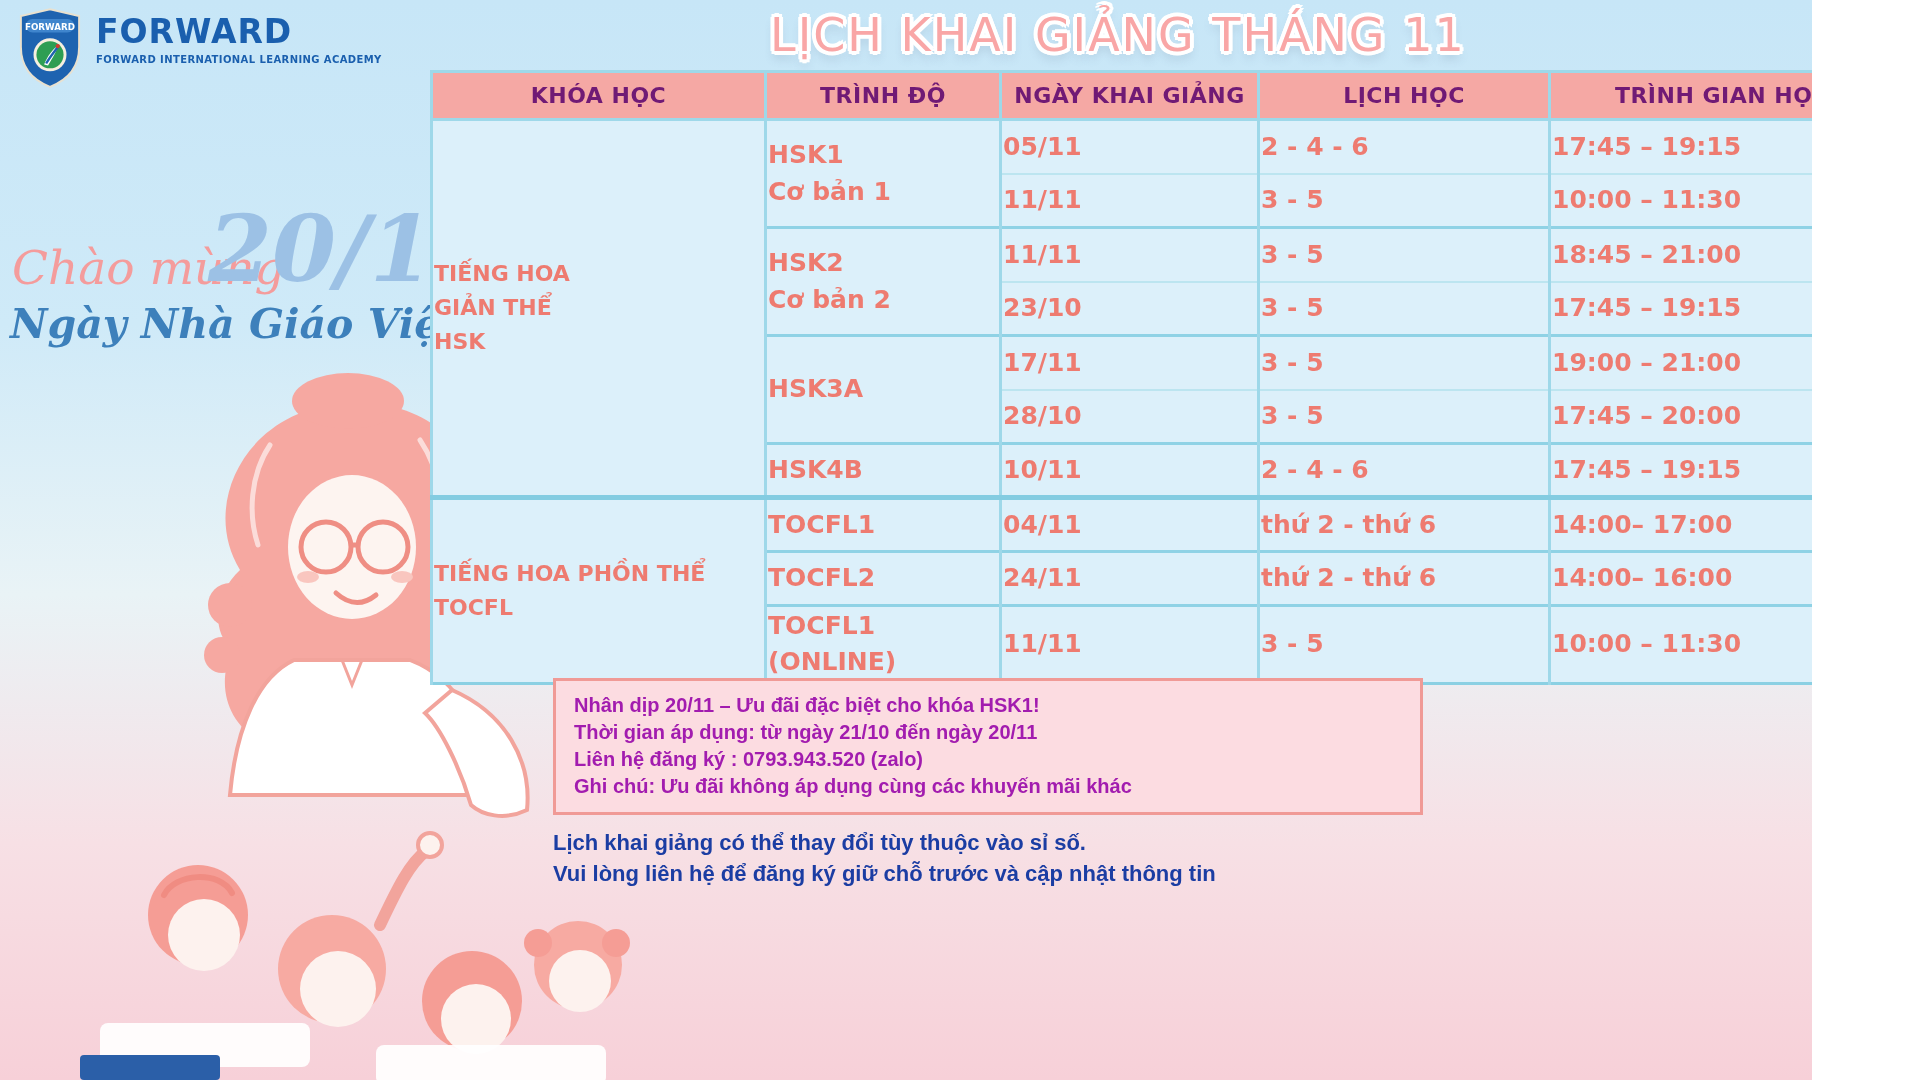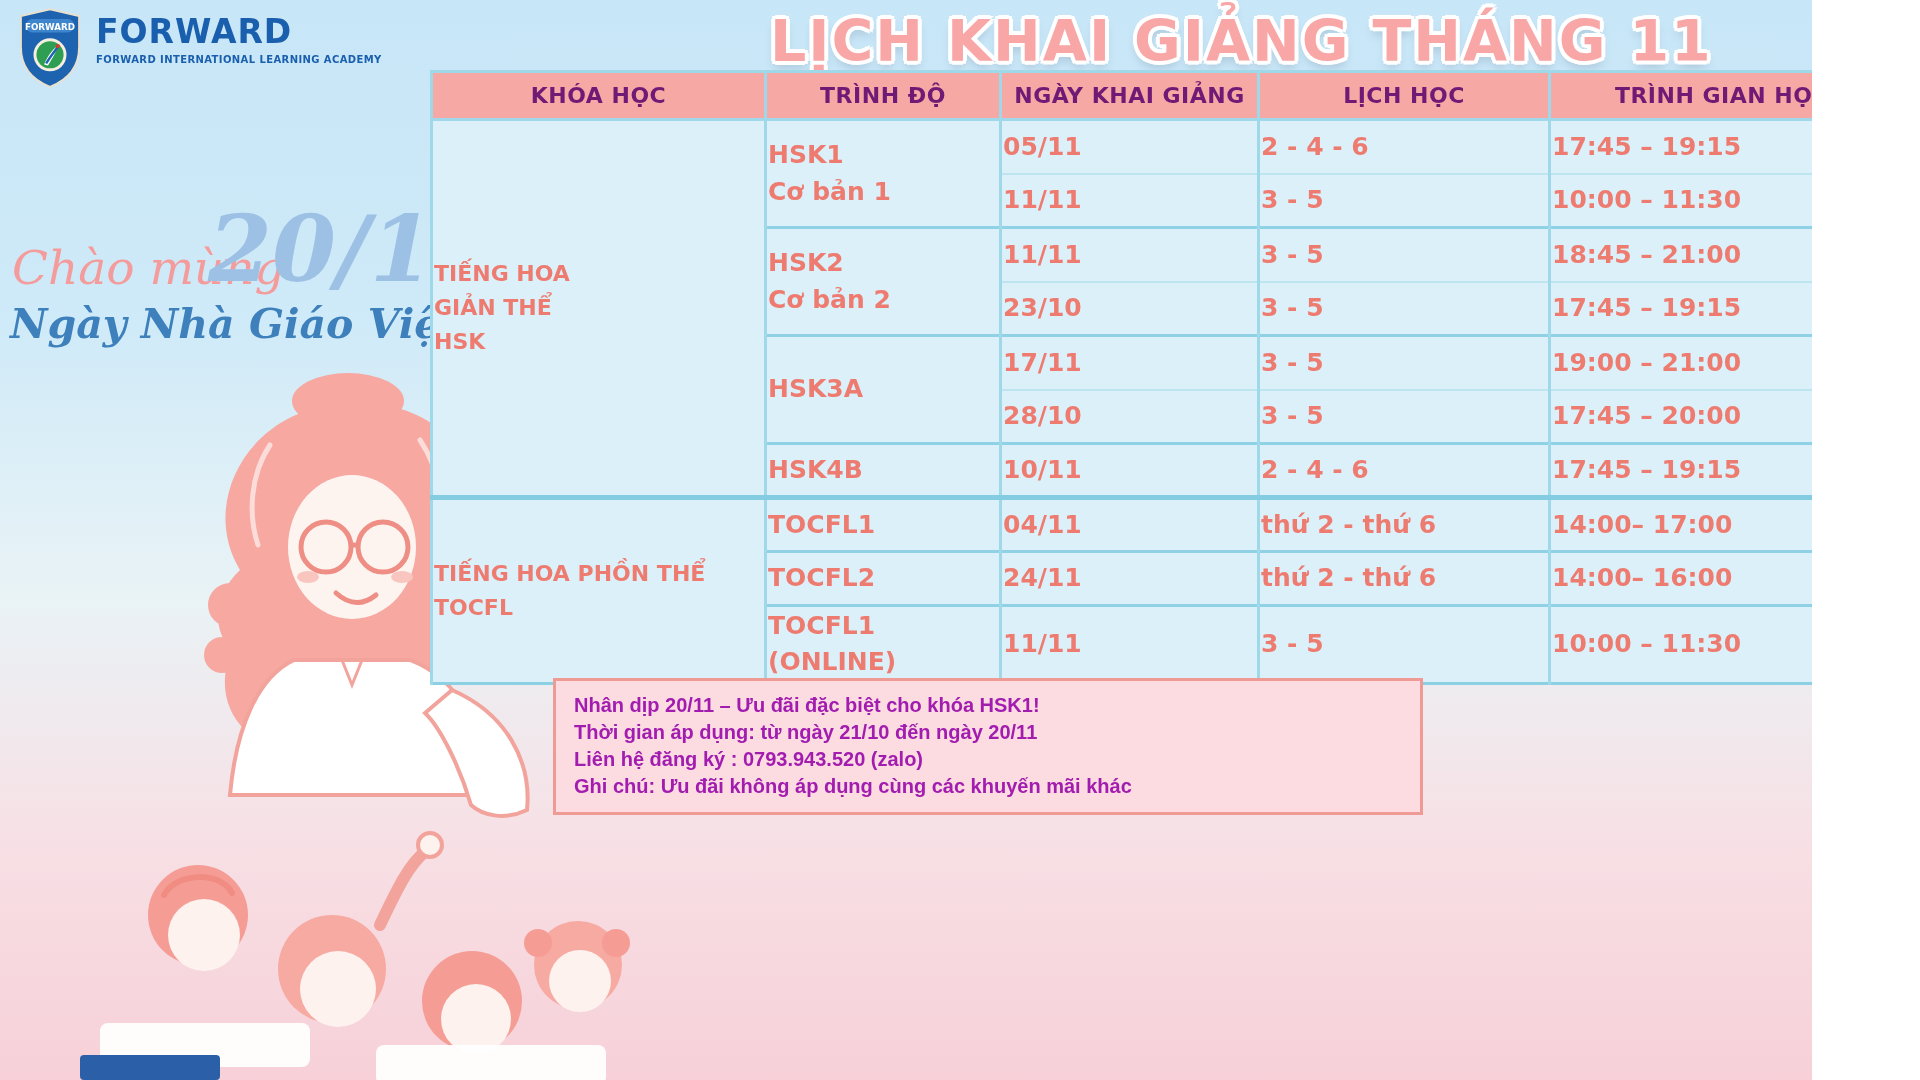--- a/index.html
+++ b/index.html
@@ -8,21 +8,21 @@
     background:linear-gradient(180deg,#c7e6f7 0%,#cfeaf8 30%,#e9f3f6 55%,#f7e0e5 78%,#f7d0d8 100%);}
 
   
   .logo{position:absolute;left:18px;top:8px;display:flex;align-items:flex-start;gap:14px;}
   .logo-shield{width:64px;height:80px;}
   .logo-texts{padding-top:6px;}
   .logo-word{font-size:33px;font-weight:bold;color:#1a5fae;letter-spacing:1px;line-height:36px;}
   .logo-sub{font-size:10px;font-weight:bold;color:#1a5fae;letter-spacing:.4px;margin-top:4px;}
 
   
-  .page-title{position:absolute;left:770px;top:8px;width:1130px;font-size:57px;font-weight:bold;
+  .page-title{position:absolute;left:770px;top:8px;width:1130px;font-size:46px;font-weight:normal;
     letter-spacing:2px;color:#f9a6a6;white-space:nowrap;
     text-shadow:-3px -3px 0 #fff,3px -3px 0 #fff,-3px 3px 0 #fff,3px 3px 0 #fff,
       -4px 0 0 #fff,4px 0 0 #fff,0 -4px 0 #fff,0 4px 0 #fff,0 7px 10px rgba(100,120,150,.30);}
 
   
   .greet-script{position:absolute;left:12px;top:240px;font-family:"DejaVu Serif",serif;
     font-style:italic;font-size:47px;color:#f49c9c;}
   .greet-date{position:absolute;left:208px;top:203px;font-family:"DejaVu Serif",serif;
     font-style:italic;font-weight:bold;font-size:92px;color:#9cc1e5;line-height:92px;}
   .greet-line{position:absolute;left:10px;top:300px;font-family:"DejaVu Serif",serif;
@@ -217,14 +217,18 @@
     </table>
   </div>
 
   <div class="promo">
     <div class="promo-line">Nhân dịp 20/11 – Ưu đãi đặc biệt cho khóa HSK1!</div>
     <div class="promo-line">Thời gian áp dụng: từ ngày 21/10 đến ngày 20/11</div>
     <div class="promo-line">Liên hệ đăng ký : 0793.943.520 (zalo)</div>
     <div class="promo-line">Ghi chú: Ưu đãi không áp dụng cùng các khuyến mãi khác</div>
   </div>
 
+  <div class="footer-notes">
+    <div class="footer-line">Lịch khai giảng có thể thay đổi tùy thuộc vào sỉ số.</div>
+    <div class="footer-line">Vui lòng liên hệ để đăng ký giữ chỗ trước và cập nhật thông tin</div>
+  </div>
 
 </div>
 
 </body></html>

